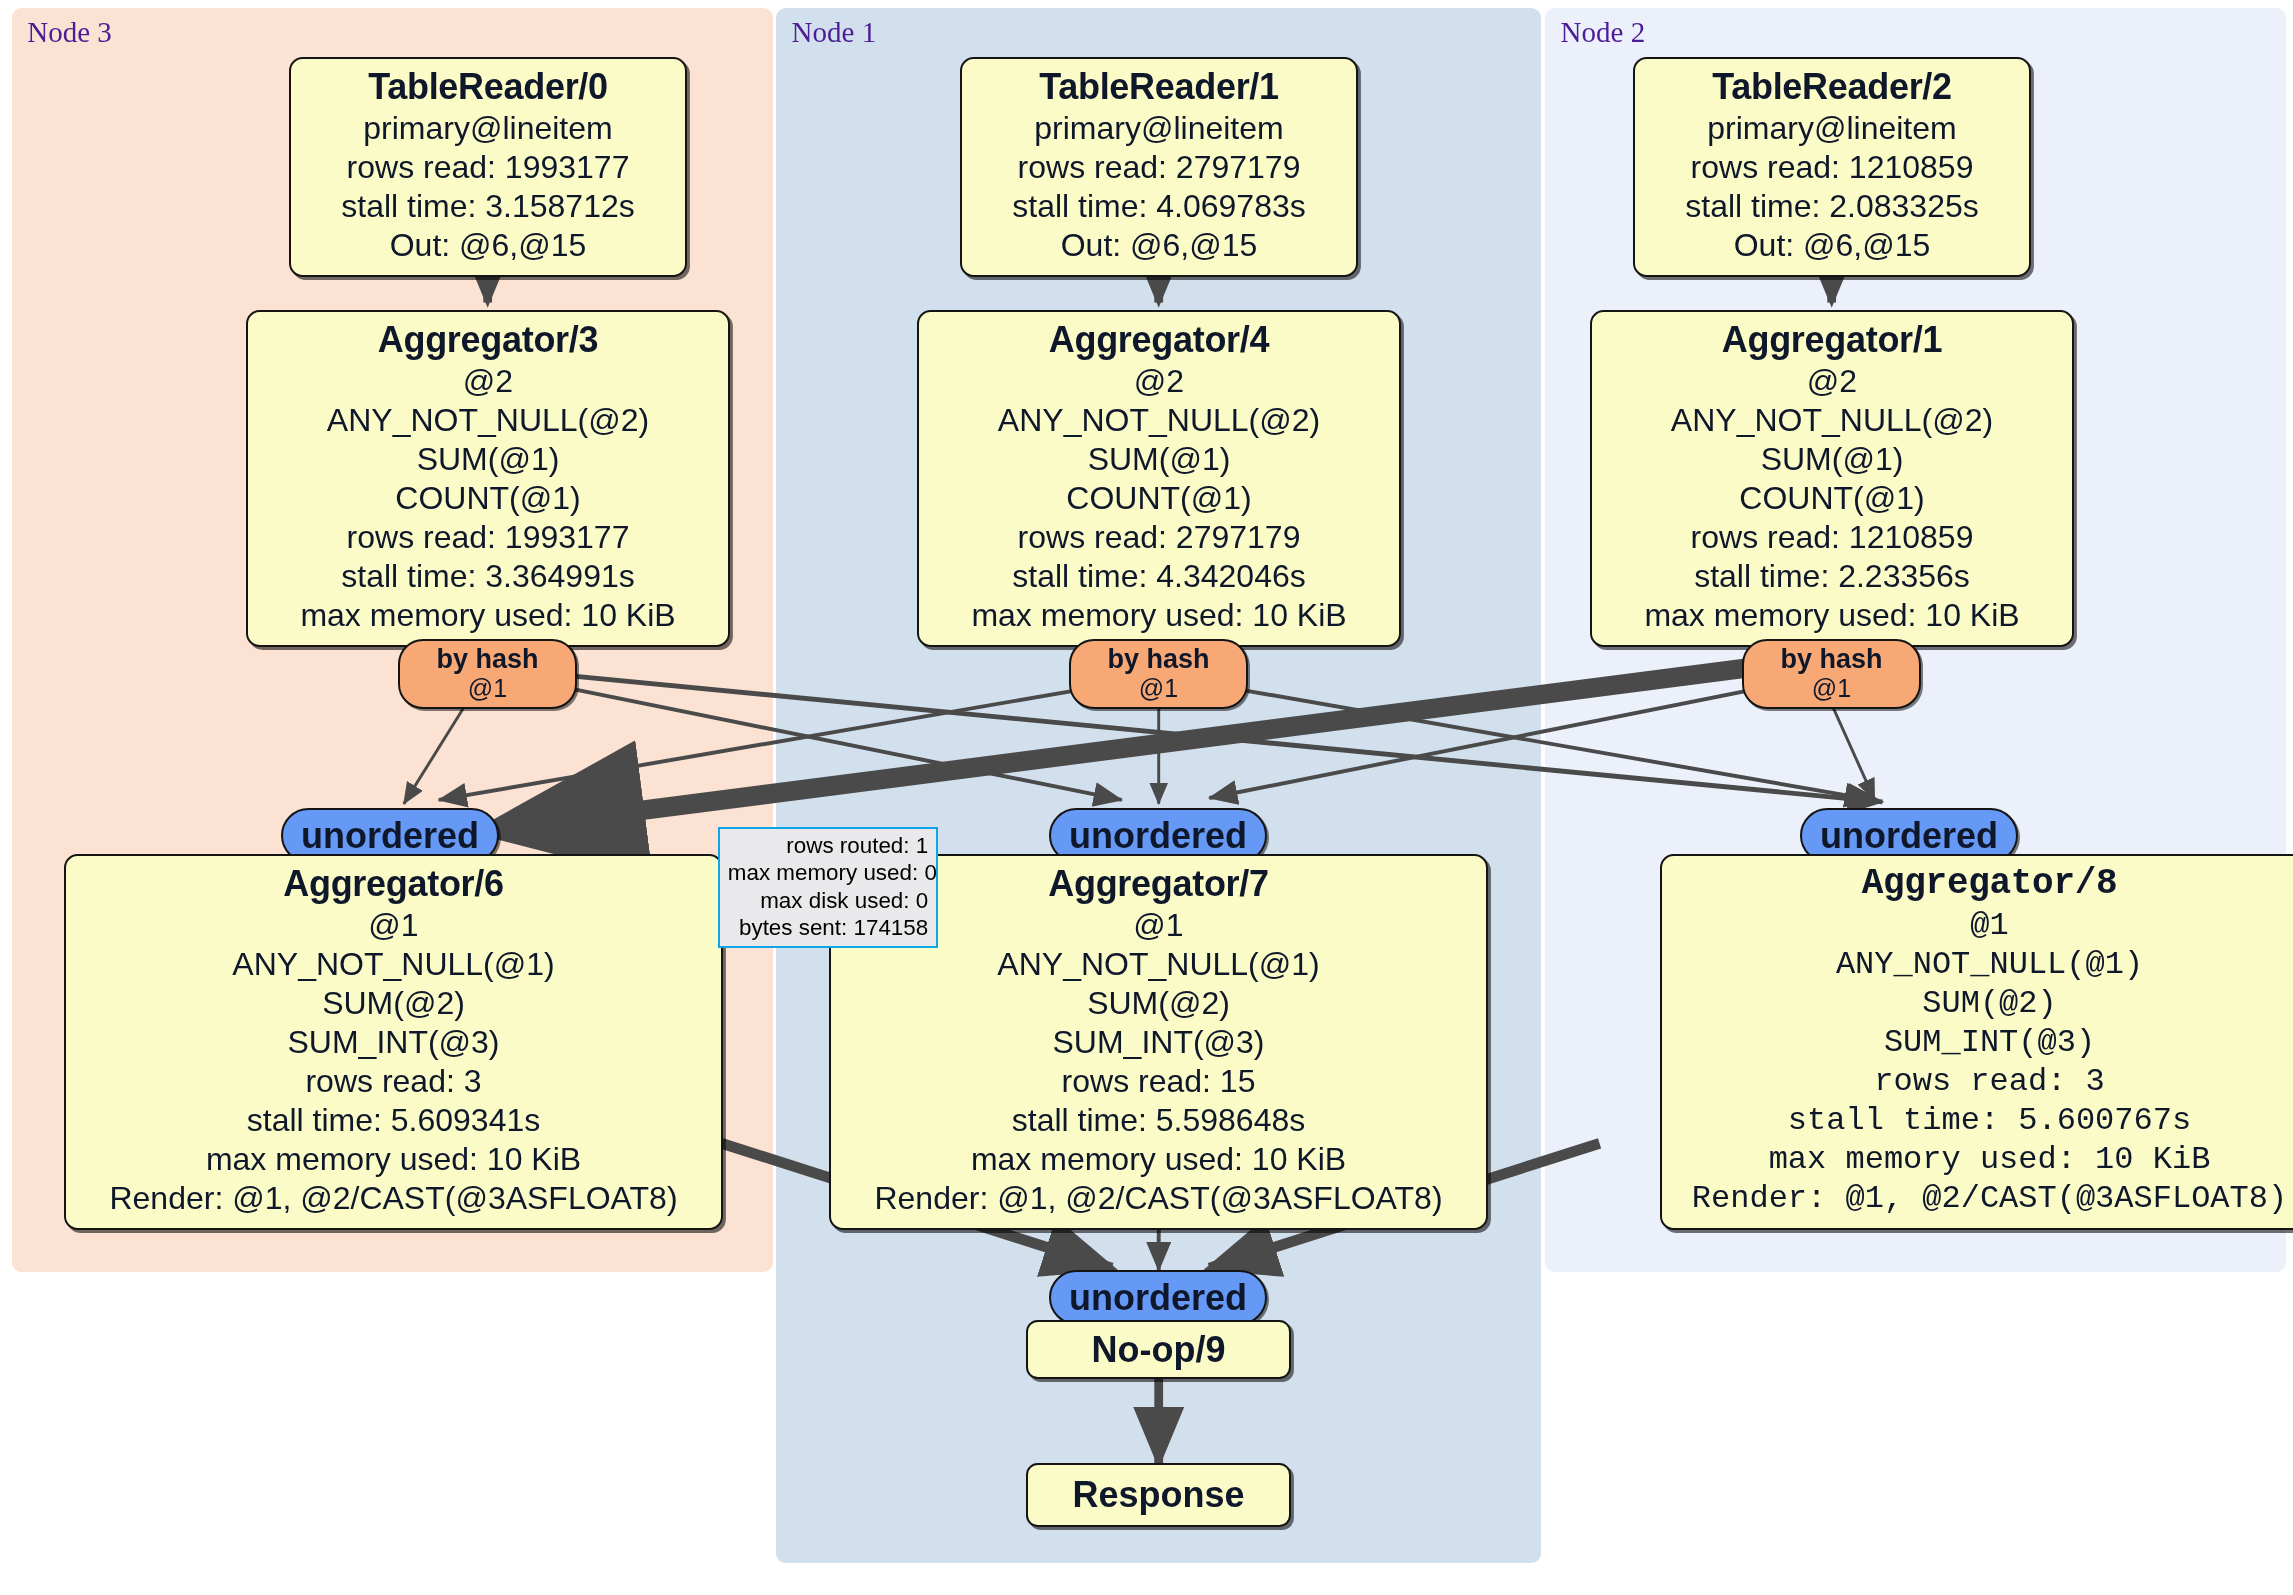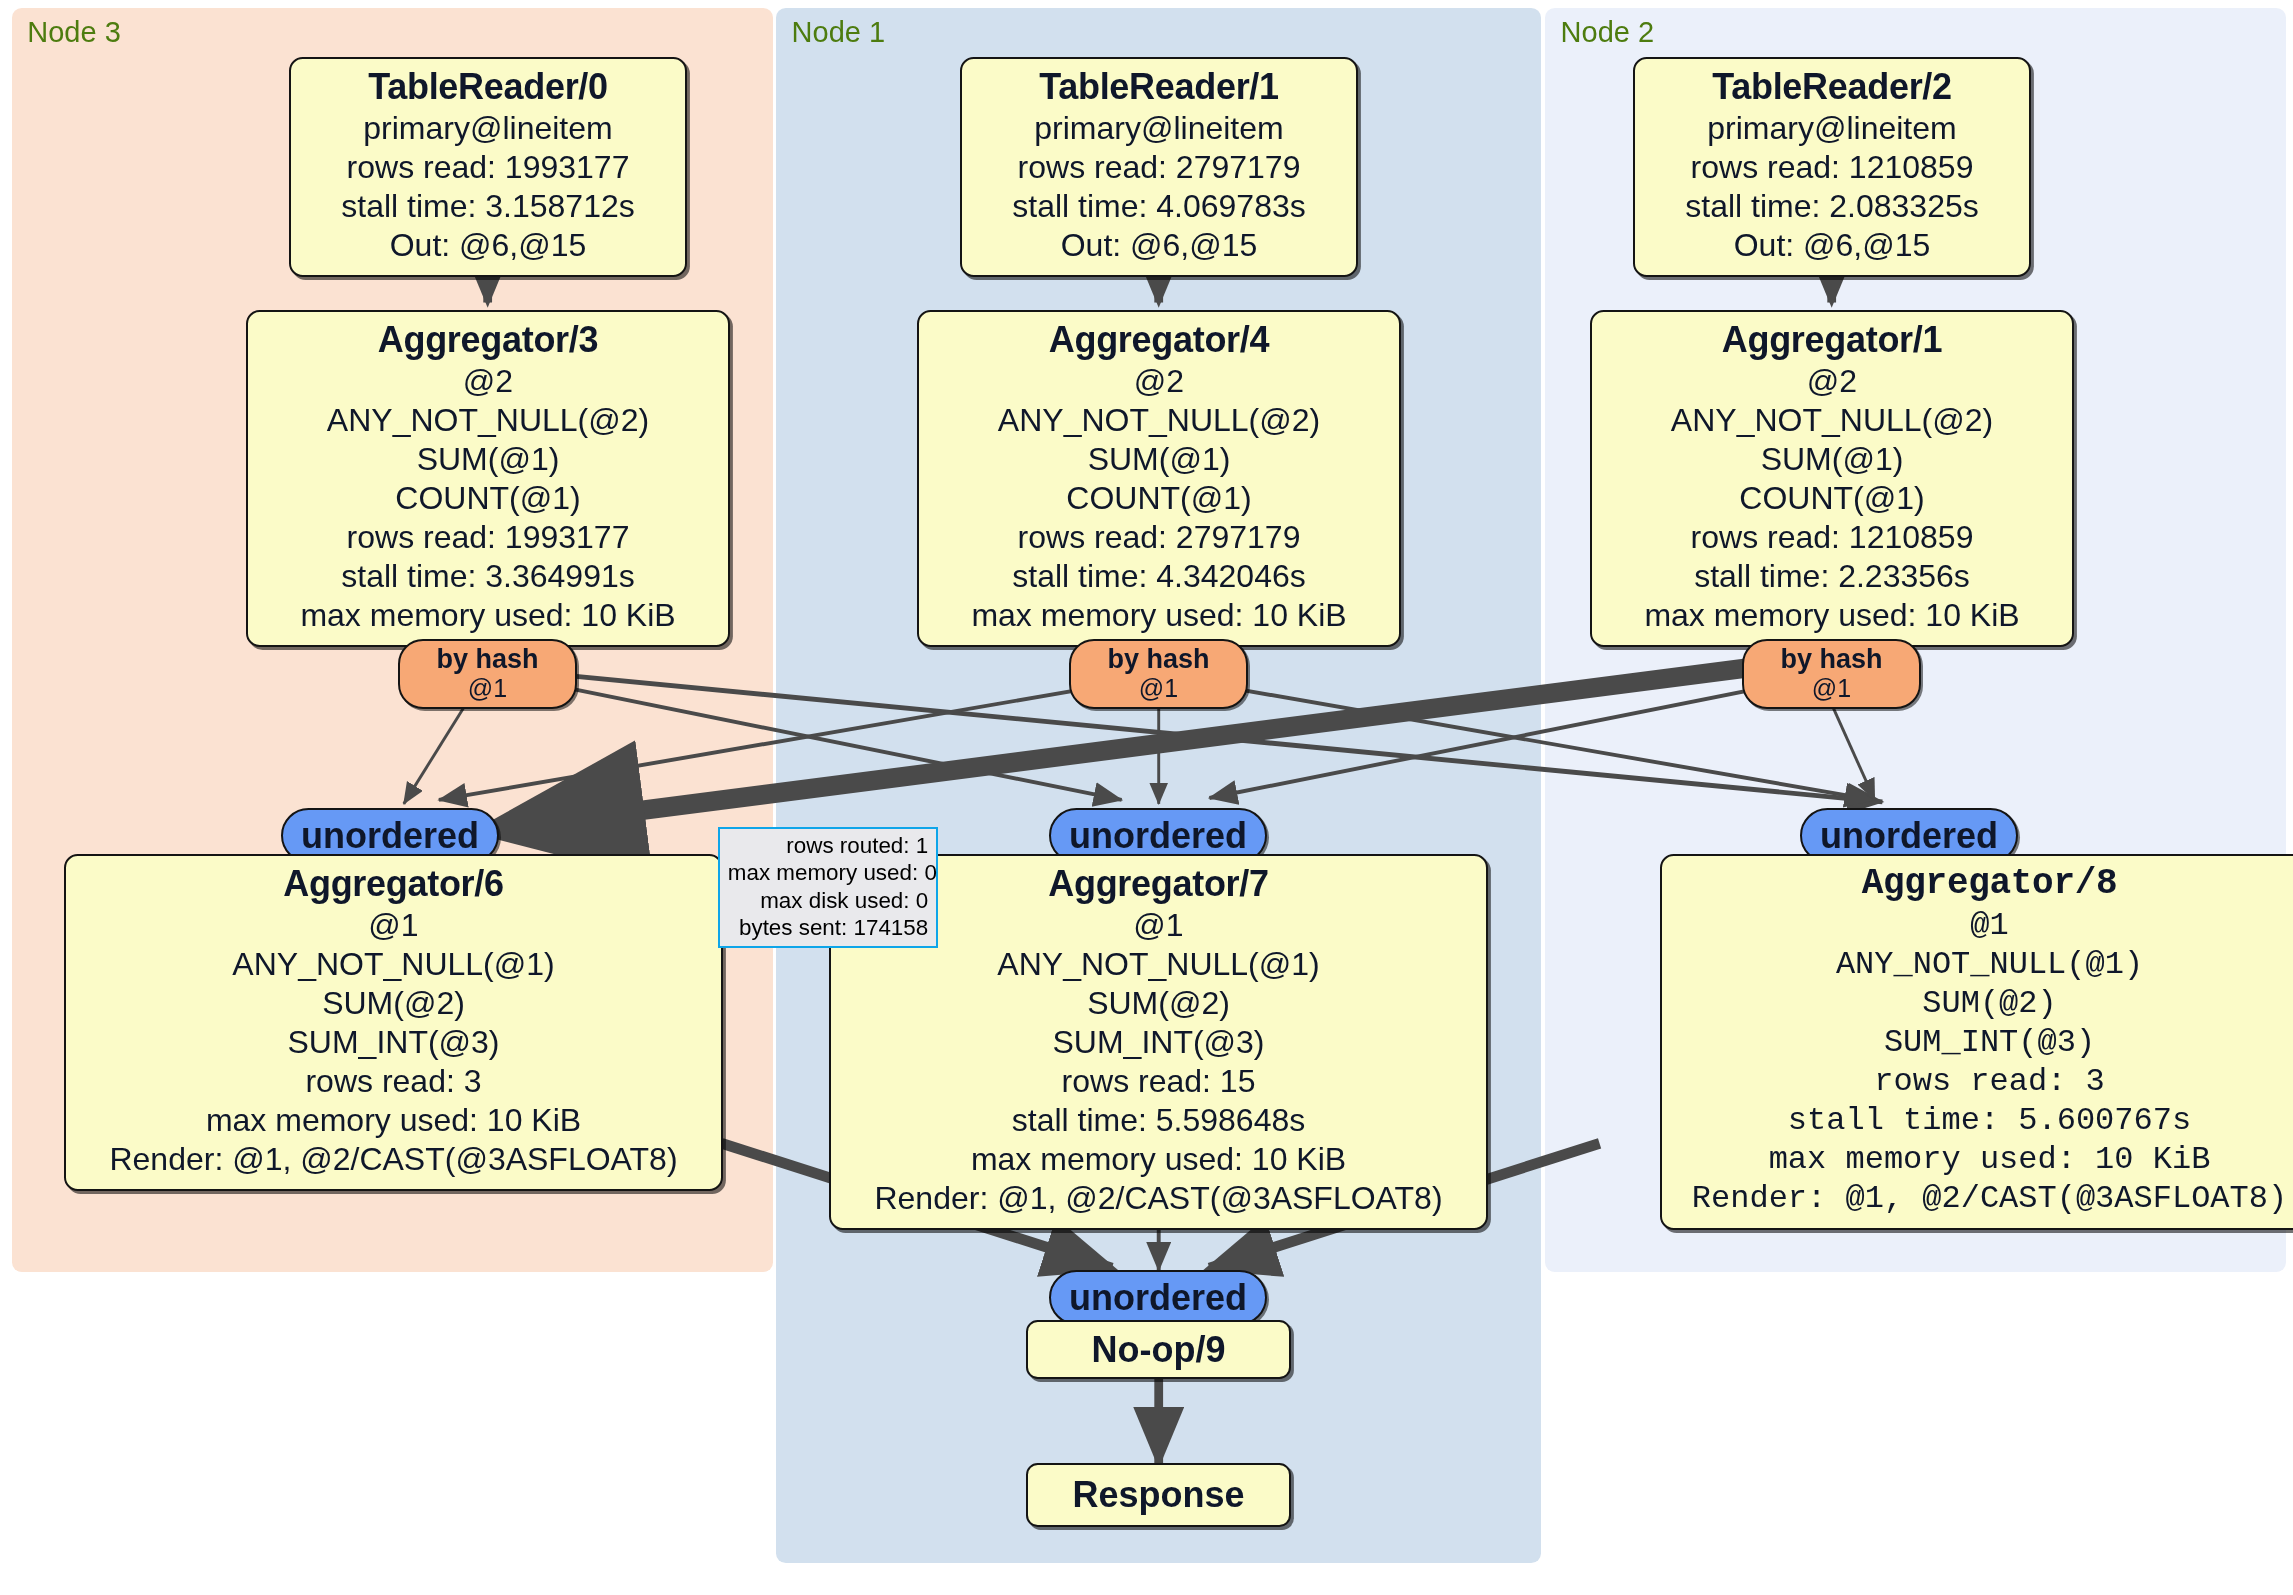--- a/index.html
+++ b/index.html
@@ -22,22 +22,22 @@
   .cluster {
     position: absolute;
     border-radius: 9.8px;
     box-sizing: border-box;
   }
   .cluster-label {
     position: absolute;
     left: 15.6px;
     top: 7.8px;
     font-size: 29px;
-    color: #4d7c0f;
-    font-family: Liberation Sans, sans-serif;
+    color: #4c1d95;
+    font-family: Liberation Serif, serif;
     white-space: nowrap;
   }
 
   #cluster-node3 { left: 11.7px;   top: 7.8px;  width: 761px; height: 1264px; background: #FBE2D2; }
   #cluster-node1 { left: 776px;  top: 7.8px;  width: 765px; height: 1555px; background: #D2E0EE; }
   #cluster-node2 { left: 1545px; top: 7.8px;  width: 741px; height: 1264px; background: #EBF0FA; }
 
   
   #edges {
     position: absolute;
@@ -299,20 +299,21 @@
     <div class="title">unordered</div>
   </div>
 
   <div class="gnode box" style="left:64px; top:854px; width:659px;">
     <div class="title">Aggregator/6</div>
     <div class="line">@1</div>
     <div class="line">ANY_NOT_NULL(@1)</div>
     <div class="line">SUM(@2)</div>
     <div class="line">SUM_INT(@3)</div>
     <div class="line">rows read: 3</div>
+    <div class="line">stall time: 5.609341s</div>
     <div class="line">max memory used: 10 KiB</div>
     <div class="line">Render: @1, @2/CAST(@3ASFLOAT8)</div>
   </div>
 
   <div class="gnode box" style="left:829px; top:854px; width:659px;">
     <div class="title">Aggregator/7</div>
     <div class="line">@1</div>
     <div class="line">ANY_NOT_NULL(@1)</div>
     <div class="line">SUM(@2)</div>
     <div class="line">SUM_INT(@3)</div>

